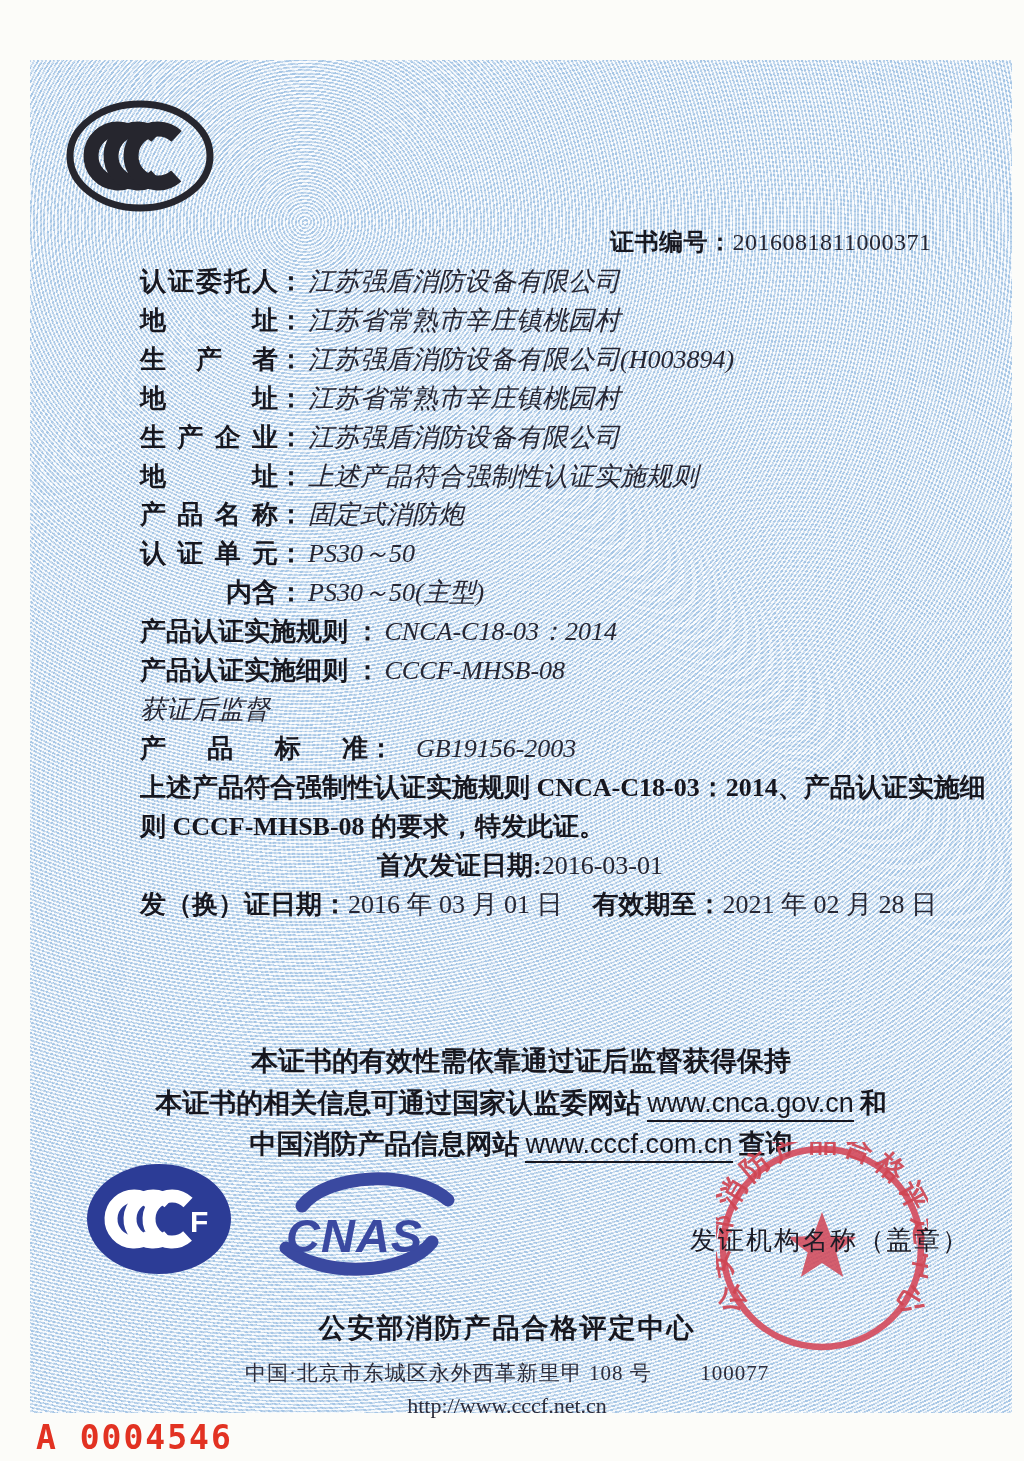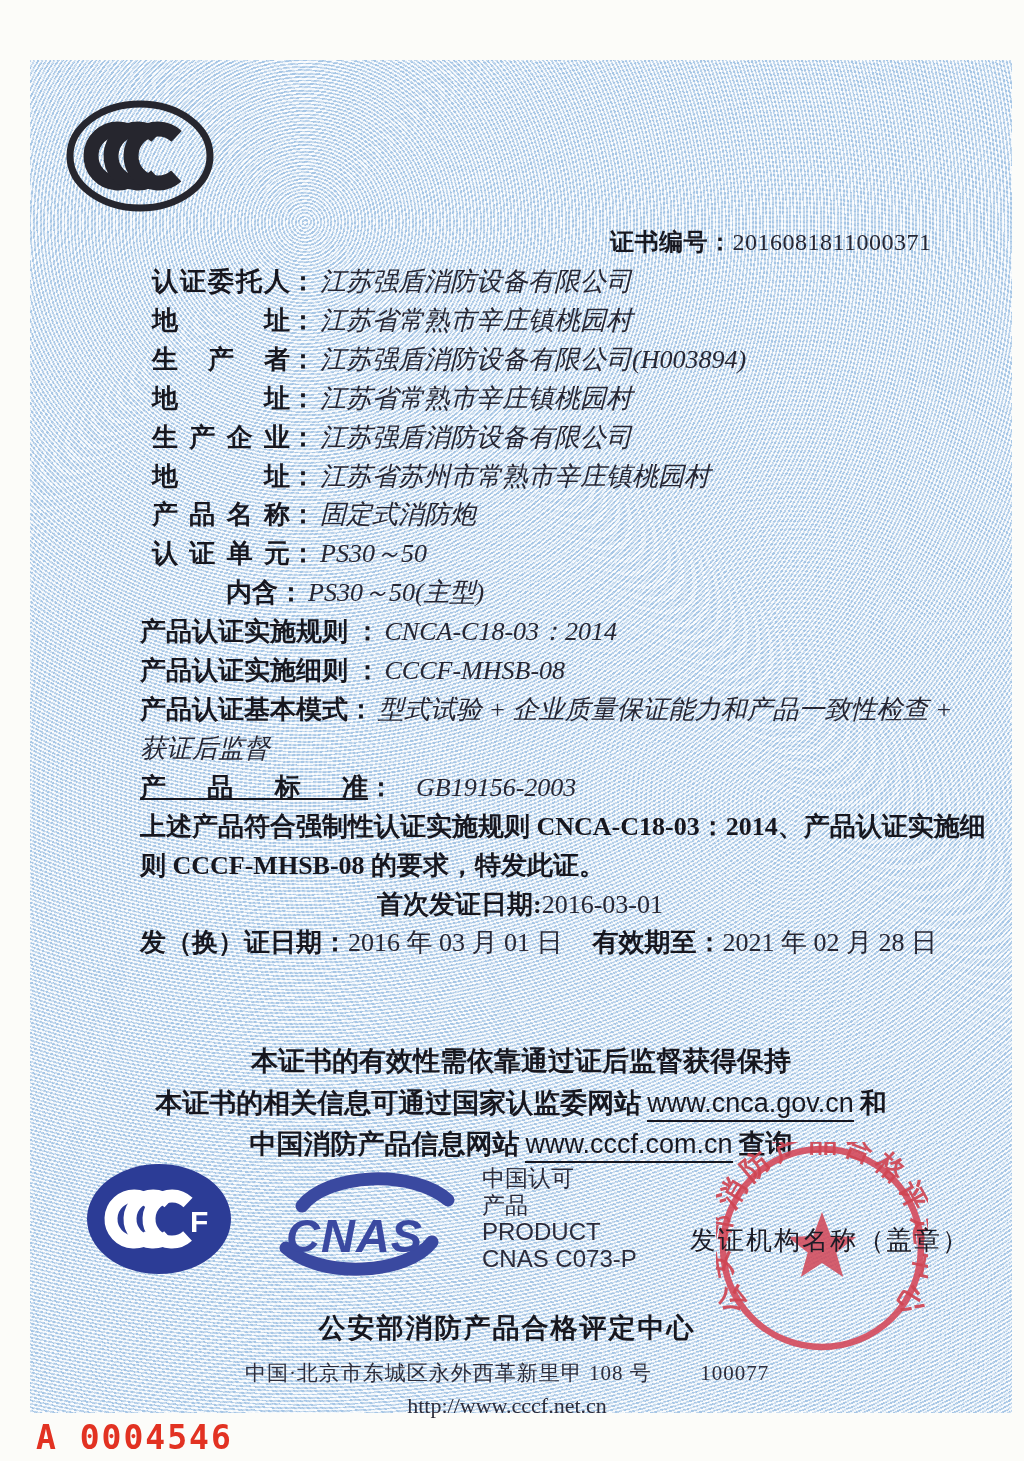--- a/index.html
+++ b/index.html
@@ -36,23 +36,23 @@
   }
   .cert-no .num{font-family:"Liberation Serif","DejaVu Serif",serif;}
   
   .cert-body{
     position:absolute;left:110px;top:203px;width:810px;
     font-size:26px;line-height:38.9px;color:#262633;
   }
   .row{white-space:nowrap;}
   .lbl{font-weight:bold;color:#17171f;}
   .jl{display:inline-block;width:138px;text-align:justify;text-align-last:justify;
-      font-weight:bold;color:#17171f;vertical-align:bottom;padding-left:12px;}
+      font-weight:bold;color:#17171f;vertical-align:bottom;}
   .jl-wide{display:inline-block;width:228px;text-align:justify;text-align-last:justify;
-      font-weight:bold;color:#17171f;vertical-align:bottom;text-decoration:underline;}
+      font-weight:bold;color:#17171f;vertical-align:bottom;}
   .colon{font-weight:bold;color:#17171f;}
   .val{margin-left:4px;font-style:italic;}
   .indent-nh{padding-left:86px;}
   .stmt{font-weight:bold;color:#17171f;white-space:nowrap;}
   .first-issue{padding-left:237px;}
   .valid-gap{margin-left:30px;}
   
   .notes{
     position:absolute;left:0;top:981px;width:982px;text-align:center;
     font-family:"Liberation Sans","DejaVu Sans",sans-serif;
@@ -115,39 +115,36 @@
     <div class="row">
       <span class="jl">生产者</span><span class="colon">：</span><span class="val">江苏强盾消防设备有限公司(H003894)</span>
     </div>
     <div class="row">
       <span class="jl">地址</span><span class="colon">：</span><span class="val">江苏省常熟市辛庄镇桃园村</span>
     </div>
     <div class="row">
       <span class="jl">生产企业</span><span class="colon">：</span><span class="val">江苏强盾消防设备有限公司</span>
     </div>
     <div class="row">
-      <span class="jl">地址</span><span class="colon">：</span><span class="val">江苏省苏州市常熟市辛庄镇桃园村</span>
+      <span class="jl">地址</span><span class="colon">：</span><span class="val">上述产品符合强制性认证实施规则</span>
     </div>
     <div class="row">
       <span class="jl">产品名称</span><span class="colon">：</span><span class="val">固定式消防炮</span>
     </div>
     <div class="row">
       <span class="jl">认证单元</span><span class="colon">：</span><span class="val">PS30～50</span>
     </div>
     <div class="row indent-nh">
       <span class="lbl">内含：</span><span class="val">PS30～50(主型)</span>
     </div>
     <div class="row">
       <span class="lbl">产品认证实施规则 ：</span><span class="val">CNCA-C18-03：2014</span>
     </div>
     <div class="row">
       <span class="lbl">产品认证实施细则 ：</span><span class="val">CCCF-MHSB-08</span>
-    </div>
-    <div class="row">
-      <span class="lbl">产品认证基本模式：</span><span class="val">型式试验 + 企业质量保证能力和产品一致性检查 +</span>
     </div>
     <div class="row">
       <span class="val" style="margin-left:0">获证后监督</span>
     </div>
     <div class="row">
       <span class="jl-wide">产品标准</span><span class="colon">：</span><span class="val" style="margin-left:22px">GB19156-2003</span>
     </div>
     <div class="row stmt">上述产品符合强制性认证实施规则 CNCA-C18-03：2014、产品认证实施细</div>
     <div class="row stmt">则 CCCF-MHSB-08 的要求，特发此证。</div>
     <div class="row first-issue">
@@ -175,26 +172,20 @@
     <circle cx="88" cy="57" r="23" fill="none" stroke="#ffffff" stroke-width="13" stroke-dasharray="106.3 38.2" transform="rotate(47.5 88 57)"></circle>
     <text x="106" y="70" font-size="30" font-weight="bold" fill="#ffffff" font-family="Liberation Sans, DejaVu Sans, sans-serif">F</text>
   </svg>
 
   <svg class="cnas-logo" viewBox="0 0 178 132">
     <path d="M 24,48 A 82,44 0 0 1 170,42" fill="none" stroke="#3a49a0" stroke-width="13" stroke-linecap="round"></path>
     <path d="M 154,84 A 82,44 0 0 1 8,90" fill="none" stroke="#3a49a0" stroke-width="13" stroke-linecap="round"></path>
     <text x="8" y="94" font-size="47" font-weight="bold" font-style="italic" fill="#3a49a0" letter-spacing="1" font-family="Liberation Sans, DejaVu Sans, sans-serif">CNAS</text>
   </svg>
 
-  <div class="accr-text">
-    <div class="accr-cn">中国认可</div>
-    <div class="accr-cn">产品</div>
-    <div class="accr-en">PRODUCT</div>
-    <div class="accr-en">CNAS C073-P</div>
-  </div>
 
   <svg class="stamp" viewBox="0 0 212 212">
     <defs>
       <path id="sealArc" d="M 33,165 A 95,95 0 1 1 179,165" fill="none"></path>
     </defs>
     <circle cx="106" cy="106" r="99" fill="none" stroke="#d4495b" stroke-width="6.5" opacity="0.9"></circle>
     <polygon points="106,70 114.8,93.9 140.2,94.9 120.3,110.6 127.2,135.1 106,121 84.8,135.1 91.7,110.6 71.8,94.9 97.2,93.9" fill="#d0495a" opacity="0.88"></polygon>
     <text font-size="28" fill="#cf4553" opacity="0.92" font-weight="bold" font-family="Liberation Serif, DejaVu Serif, serif">
       <textPath href="#sealArc" startOffset="2" textLength="428" lengthAdjust="spacing">公安部消防产品合格评定中心</textPath>
     </text>

